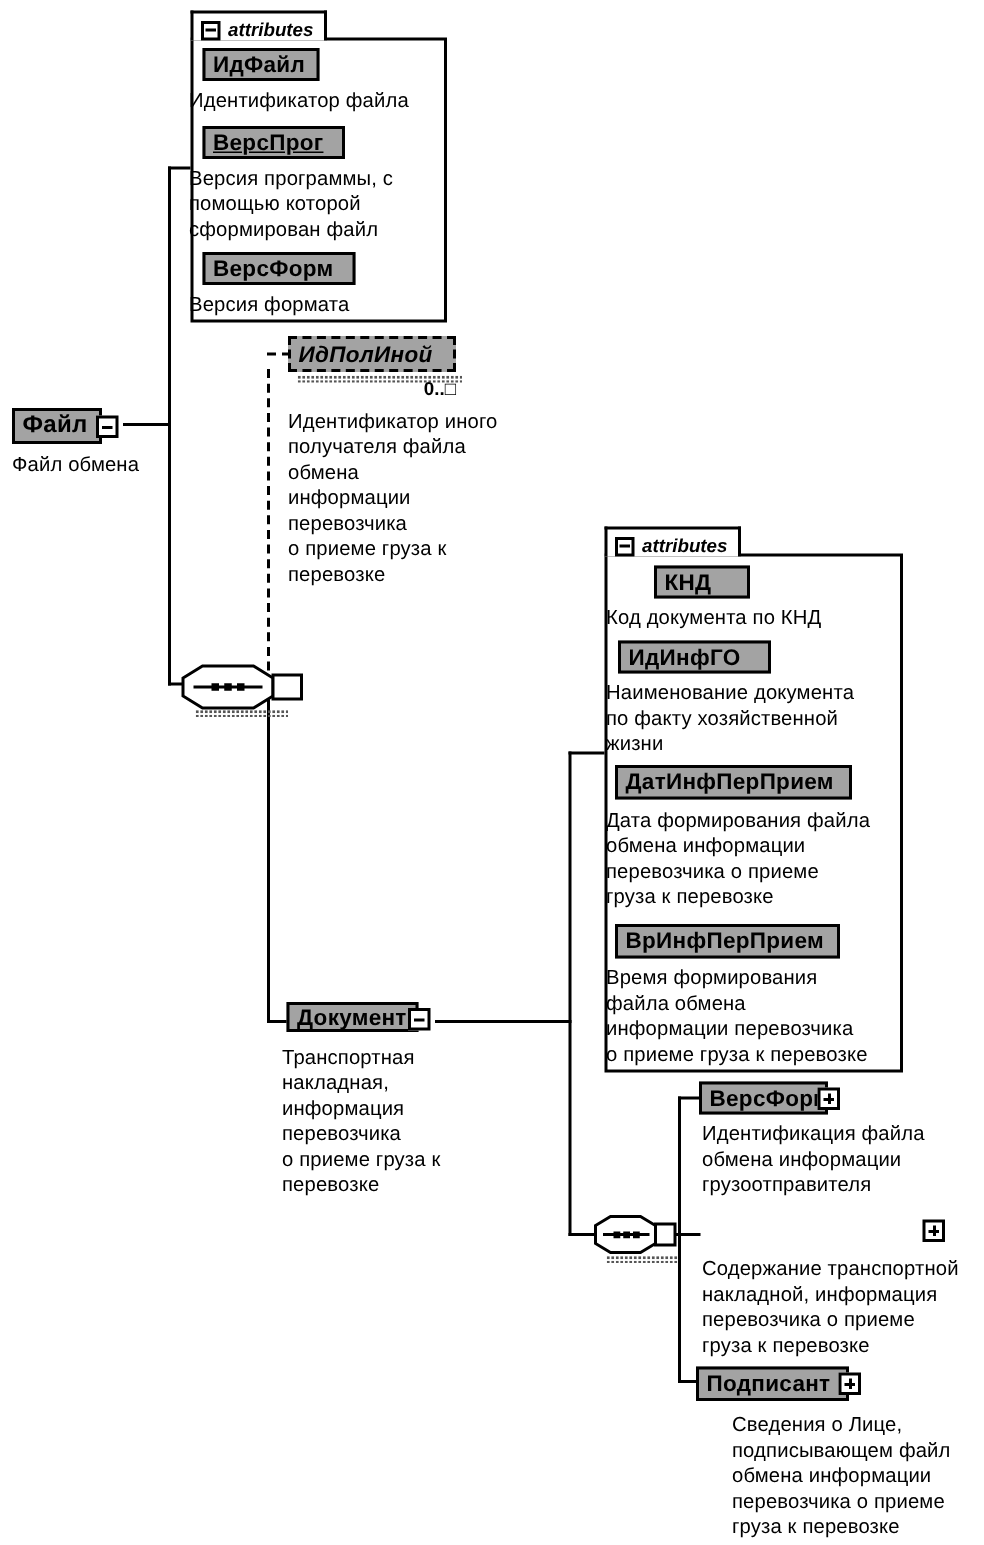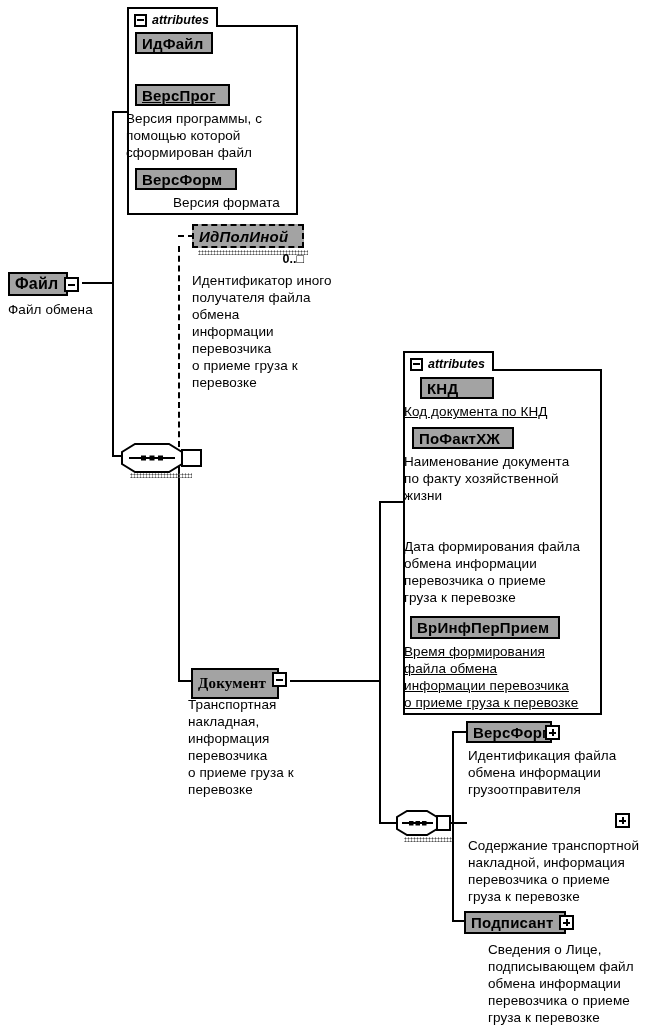--- a/index.html
+++ b/index.html
@@ -67,32 +67,33 @@
 
   <div class="frame sh" style="left:127px;top:25px;width:171px;height:190px;"></div>
   <div class="tab" style="left:127px;top:7px;">
     <span class="sq small minus"></span>
     <span>attributes</span>
   </div>
 
   <div class="ebox sh" style="left:135px;top:32px;width:78px;height:22px;">
     <span>ИдФайл</span>
   </div>
+  <div class="desc" style="left:126px;top:58px;width:170px;">Идентификатор файла</div>
 
   <div class="ebox sh" style="left:135px;top:84px;width:95px;height:22px;text-decoration:underline;">
     <span>ВерсПрог</span>
   </div>
   <div class="desc" style="left:126px;top:110px;width:170px;">Версия программы, с
 помощью которой
 сформирован файл</div>
 
   <div class="ebox sh" style="left:135px;top:168px;width:102px;height:22px;">
     <span>ВерсФорм</span>
   </div>
-  <div class="desc" style="left:126px;top:194px;width:170px;margin-left:47px;">Версия формата</div>
+  <div class="desc" style="left:126px;top:194px;width:170px;">Версия формата</div>
 
   <div class="ebox sh" style="left:8px;top:272px;width:60px;height:24px;font-size:16px;">
     <span>Файл</span>
   </div>
   <span class="sq minus abs" style="left:64px;top:277px;z-index:3;"></span>
   <div class="desc" style="left:8px;top:301px;width:120px;">Файл обмена</div>
 
   <div class="abs" style="left:120px;top:441px;z-index:1;">
     <svg width="85" height="34" viewBox="0 0 85 34">
       <polygon points="15,3 49,3 62,11 62,23 49,31 15,31 2,23 2,11" fill="#fff" stroke="#000" stroke-width="2"></polygon>
@@ -108,55 +109,58 @@
   <div class="ebox dashedbox" style="left:192px;top:224px;width:112px;height:24px;">
     <span>ИдПолИной</span>
   </div>
   <div class="shband" style="left:198px;top:250px;width:110px;"></div>
   <div class="card" style="left:230px;top:252px;width:74px;">0..□</div>
   <div class="desc" style="left:192px;top:272px;width:140px;">Идентификатор иного
 получателя файла обмена
 информации перевозчика
 о приеме груза к перевозке</div>
 
-  <div class="ebox sh" style="left:191px;top:668px;width:88px;height:31px;font-family:Liberation Serif, serif;">
+  <div class="ebox sh" style="left:191px;top:668px;width:88px;height:20px;">
     <span>Документ</span>
   </div>
   <span class="sq minus abs" style="left:272px;top:672px;z-index:3;"></span>
   <div class="desc" style="left:188px;top:696px;width:145px;">Транспортная накладная,
 информация перевозчика
 о приеме груза к перевозке</div>
 
   <div class="frame sh" style="left:403px;top:369px;width:199px;height:346px;"></div>
   <div class="tab" style="left:403px;top:351px;">
     <span class="sq small minus"></span>
     <span>attributes</span>
   </div>
 
-  <div class="ebox sh" style="left:420px;top:377px;width:74px;height:22px;">
+  <div class="ebox sh" style="left:436px;top:377px;width:64px;height:22px;">
     <span>КНД</span>
   </div>
-  <div class="desc" style="left:404px;top:403px;width:192px;text-decoration:underline;">Код документа по КНД</div>
+  <div class="desc" style="left:404px;top:403px;width:192px;">Код документа по КНД</div>
 
   <div class="ebox sh" style="left:412px;top:427px;width:102px;height:22px;">
-    <span>ПоФактХЖ</span>
+    <span>ИдИнфГО</span>
   </div>
   <div class="desc" style="left:404px;top:453px;width:192px;">Наименование документа
 по факту хозяйственной
 жизни</div>
 
+  <div class="ebox sh" style="left:410px;top:510px;width:158px;height:23px;">
+    <span>ДатИнфПерПрием</span>
+  </div>
   <div class="desc" style="left:404px;top:538px;width:186px;">Дата формирования файла
 обмена информации
 перевозчика о приеме
 груза к перевозке</div>
 
   <div class="ebox sh" style="left:410px;top:616px;width:150px;height:23px;">
     <span>ВрИнфПерПрием</span>
   </div>
-  <div class="desc" style="left:404px;top:643px;width:180px;text-decoration:underline;">Время формирования
+  <div class="desc" style="left:404px;top:643px;width:180px;">Время формирования
 файла обмена
 информации перевозчика
 о приеме груза к перевозке</div>
 
   <div class="abs" style="left:396px;top:809px;z-index:1;">
     <svg width="60" height="30" viewBox="0 0 60 30">
       <polygon points="11,2 31,2 41,8 41,20 31,26 11,26 1,20 1,8" fill="#fff" stroke="#000" stroke-width="2"></polygon>
       <line x1="6" y1="14" x2="37" y2="14" stroke="#000" stroke-width="2"></line>
       <rect x="13" y="12" width="4.5" height="4.5" fill="#000"></rect>
       <rect x="19.5" y="12" width="4.5" height="4.5" fill="#000"></rect>

